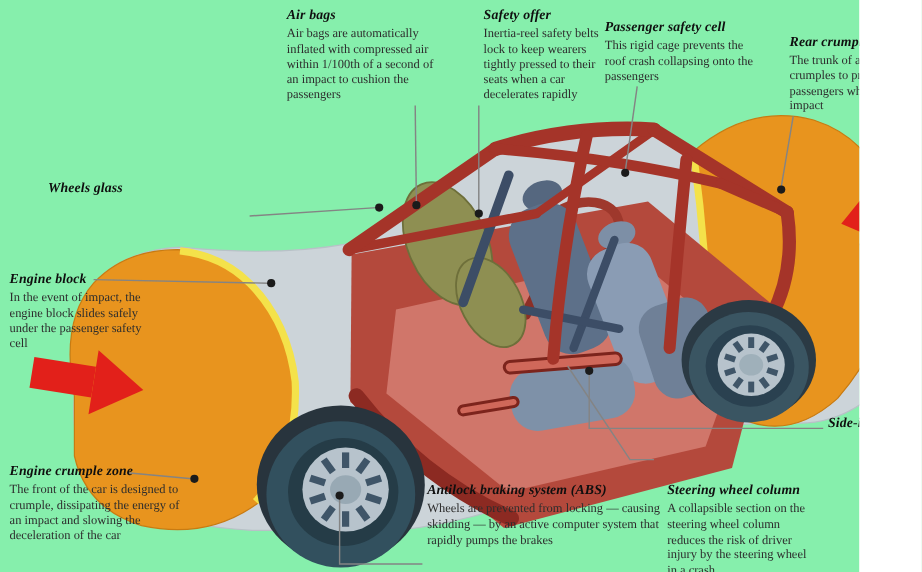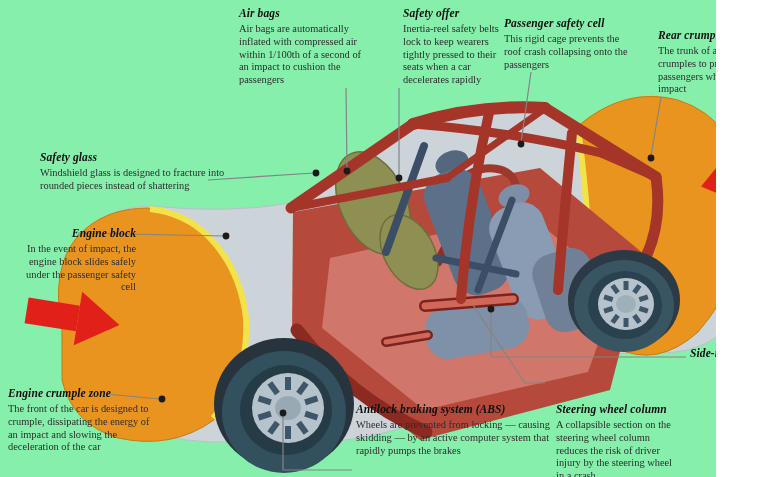--- a/index.html
+++ b/index.html
@@ -14,21 +14,21 @@
     color:#0f0f0f;white-space:nowrap;letter-spacing:.1px;
   }
   .label p{
     margin:0;font:normal 10.4px/12.8px "Liberation Serif", serif;color:#2d2d2d;
   }
   #lbl-air-bags{left:239px;top:6px;width:126px;}
   #lbl-safety-belts{left:403px;top:6px;width:112px;}
   #lbl-passenger-safety-cell{left:504px;top:16px;width:126px;}
   #lbl-rear-crumple-zone{left:658px;top:28px;width:108px;}
   #lbl-safety-glass{left:40px;top:150px;width:192px;}
-  #lbl-engine-block{left:24px;top:226px;width:112px;text-align:right;}
+  #lbl-engine-block{left:8px;top:226px;width:112px;}
   #lbl-front-crumple-zone{left:8px;top:386px;width:142px;}
   #lbl-abs{left:356px;top:402px;width:202px;}
   #lbl-steering-wheel-column{left:556px;top:374px;width:126px;margin-top:28px;}
   #lbl-side-impact-bars{left:690px;top:346px;width:78px;}
 </style>
 </head>
 <body>
 
 <div class="stage">
 
@@ -177,22 +177,21 @@
     <h3>Passenger safety cell</h3>
     <p>This rigid cage prevents the roof crash collapsing onto the passengers</p>
   </div>
 
   <div class="label" id="lbl-rear-crumple-zone">
     <h3>Rear crumple zone</h3>
     <p>The trunk of a saloon car crumples to protect passengers wheel rear impact</p>
   </div>
 
   <div class="label" id="lbl-safety-glass">
-    <h3>Safety glass</h3>
-    <p>Windshield glass is designed to fracture into rounded pieces instead of shattering</p>
+    <h3>Wheels glass</h3>
   </div>
 
   <div class="label" id="lbl-engine-block">
     <h3>Engine block</h3>
     <p>In the event of impact, the engine block slides safely under the passenger safety cell</p>
   </div>
 
   <div class="label" id="lbl-front-crumple-zone">
     <h3>Engine crumple zone</h3>
     <p>The front of the car is designed to crumple, dissipating the energy of an impact and slowing the deceleration of the car</p>

